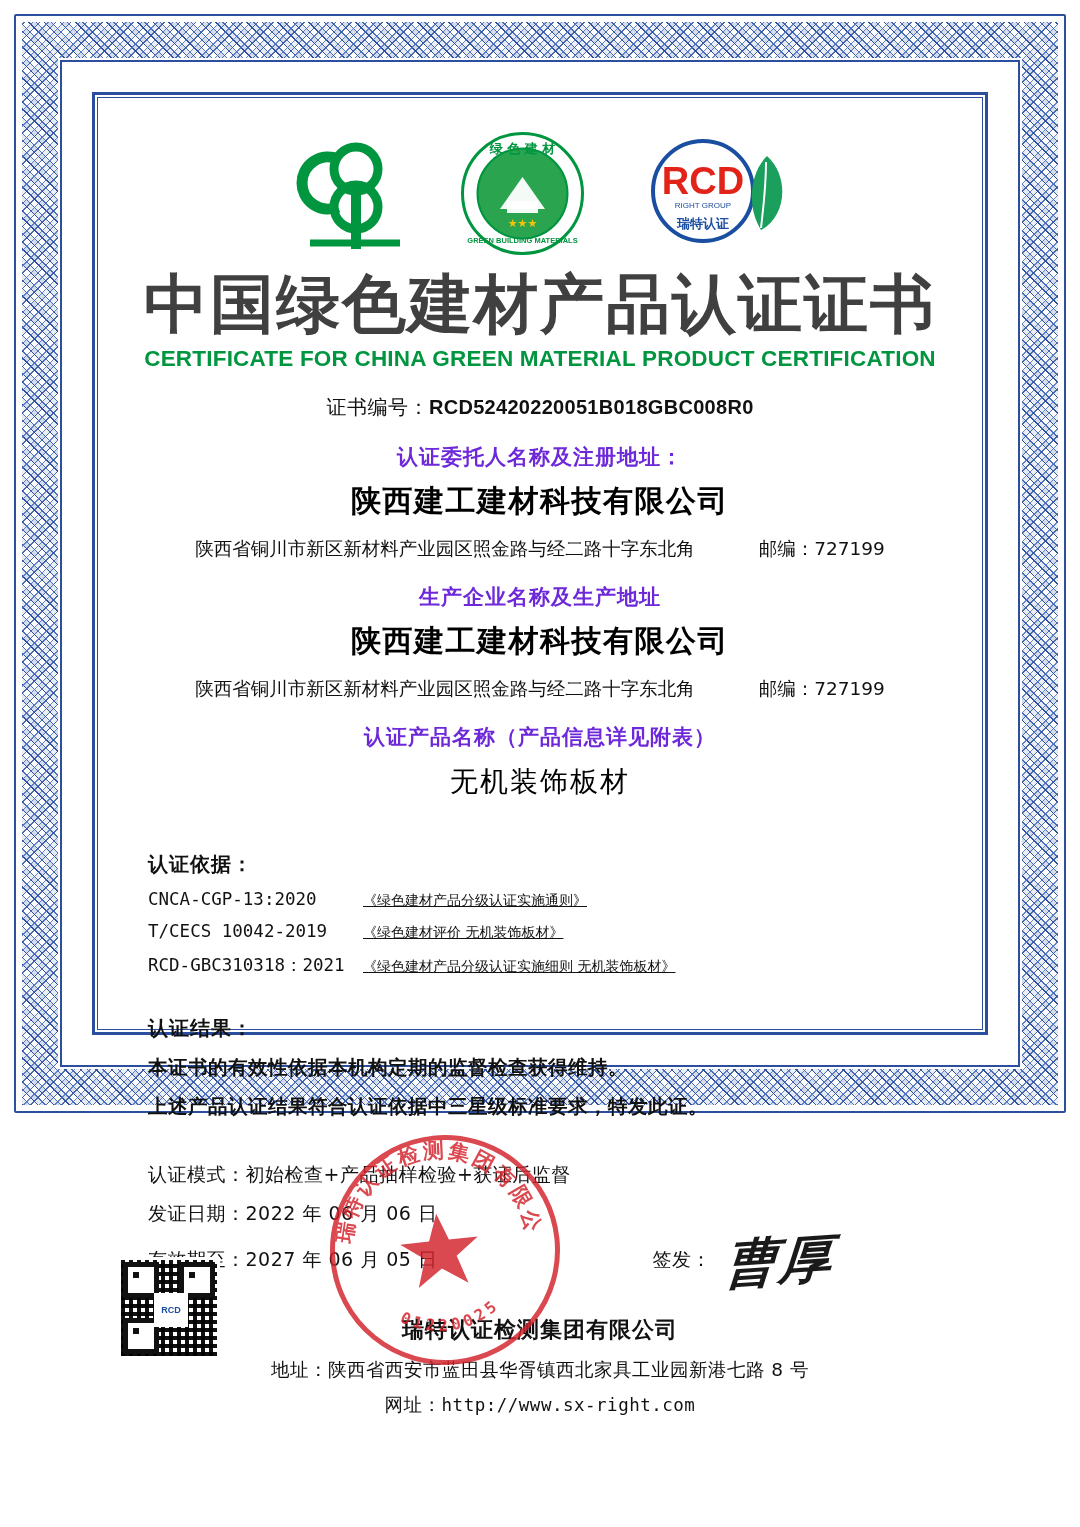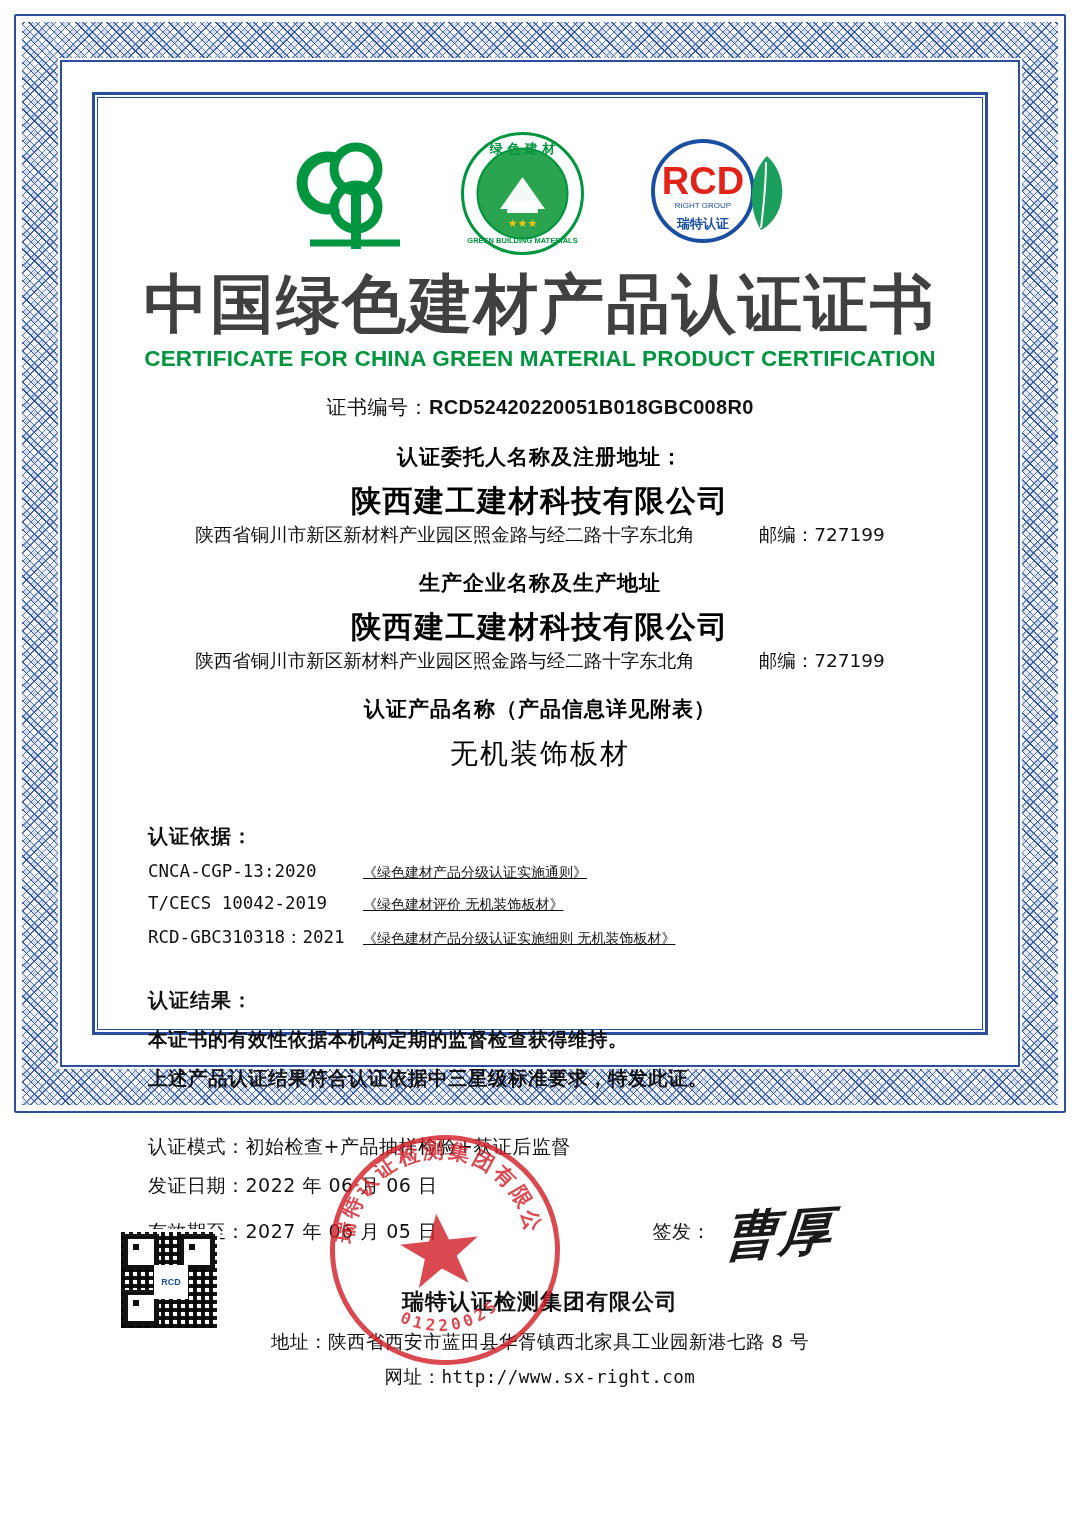--- a/index.html
+++ b/index.html
@@ -132,33 +132,34 @@
     font-family: "Liberation Sans", sans-serif;
     font-weight: bold;
     letter-spacing: 0.3px;
   }
 
   
   .section-label {
     font-family: Liberation Serif, serif;
     font-weight: bold;
     font-size: 21px;
-    color: #000000;
+    color: #6d28d9;
     margin-top: 22px;
     letter-spacing: 1px;
   }
   .company-name {
     font-family: "DejaVu Sans", sans-serif;
     font-weight: bold;
     font-size: 30px;
     color: #000;
     margin-top: 10px;
     letter-spacing: 1.5px;
   }
   .addr-row {
+    margin-top: 14px;
     font-family: "DejaVu Sans", sans-serif;
     font-size: 18.5px;
     color: #111;
     display: flex;
     justify-content: center;
     align-items: baseline;
     gap: 64px;
     white-space: nowrap;
   }
   .product-name {

